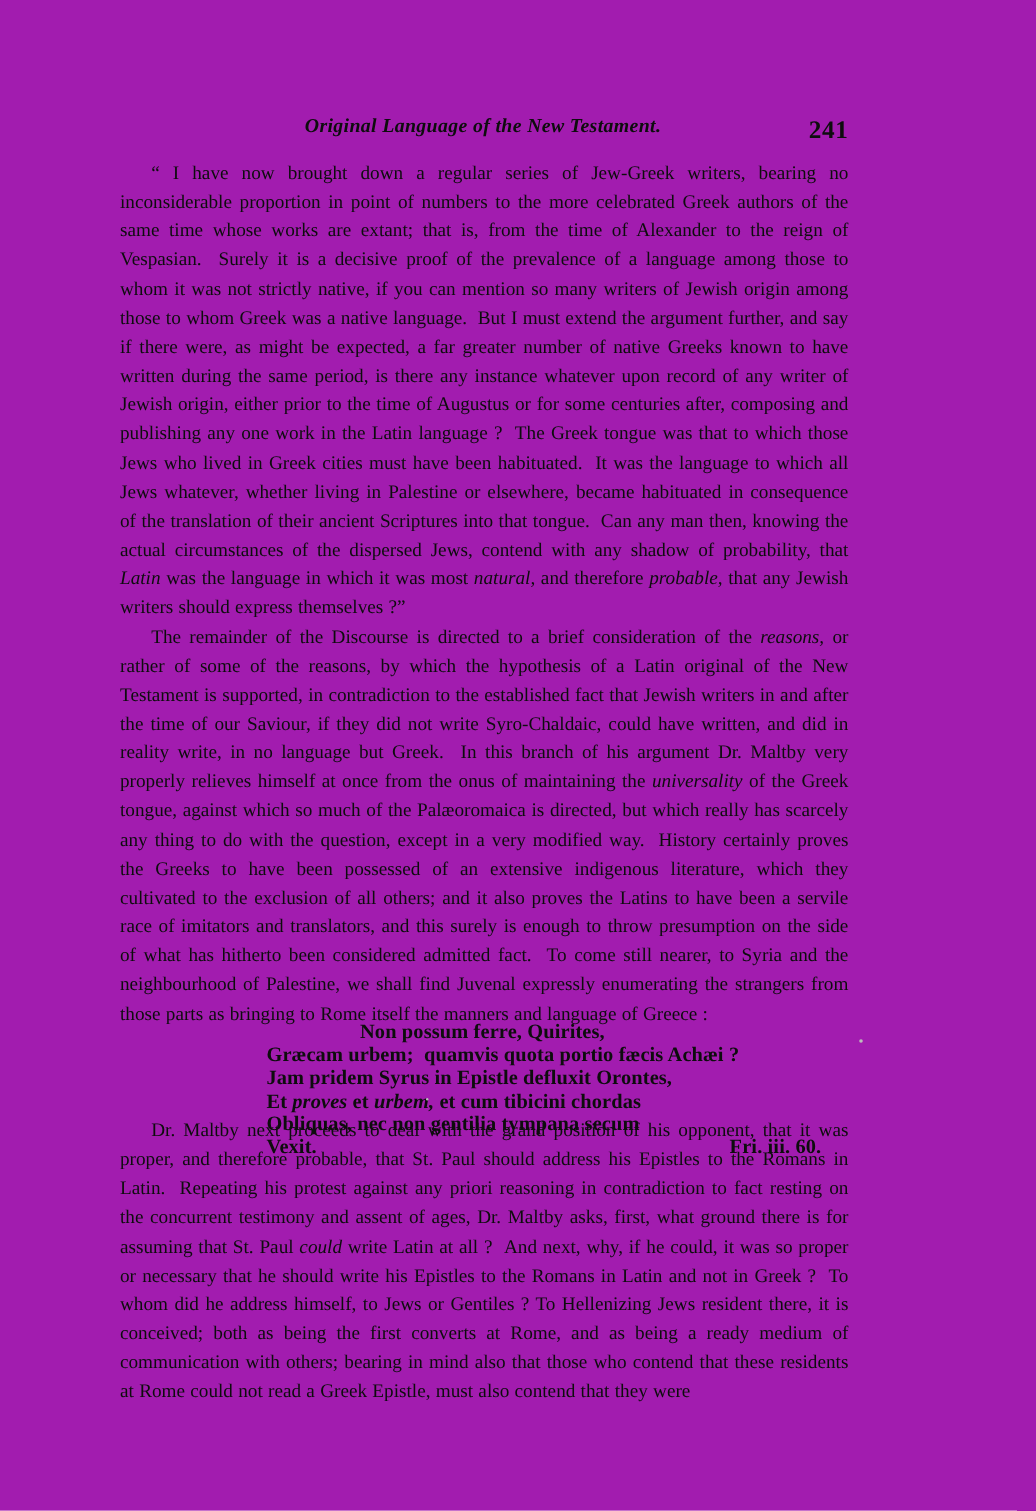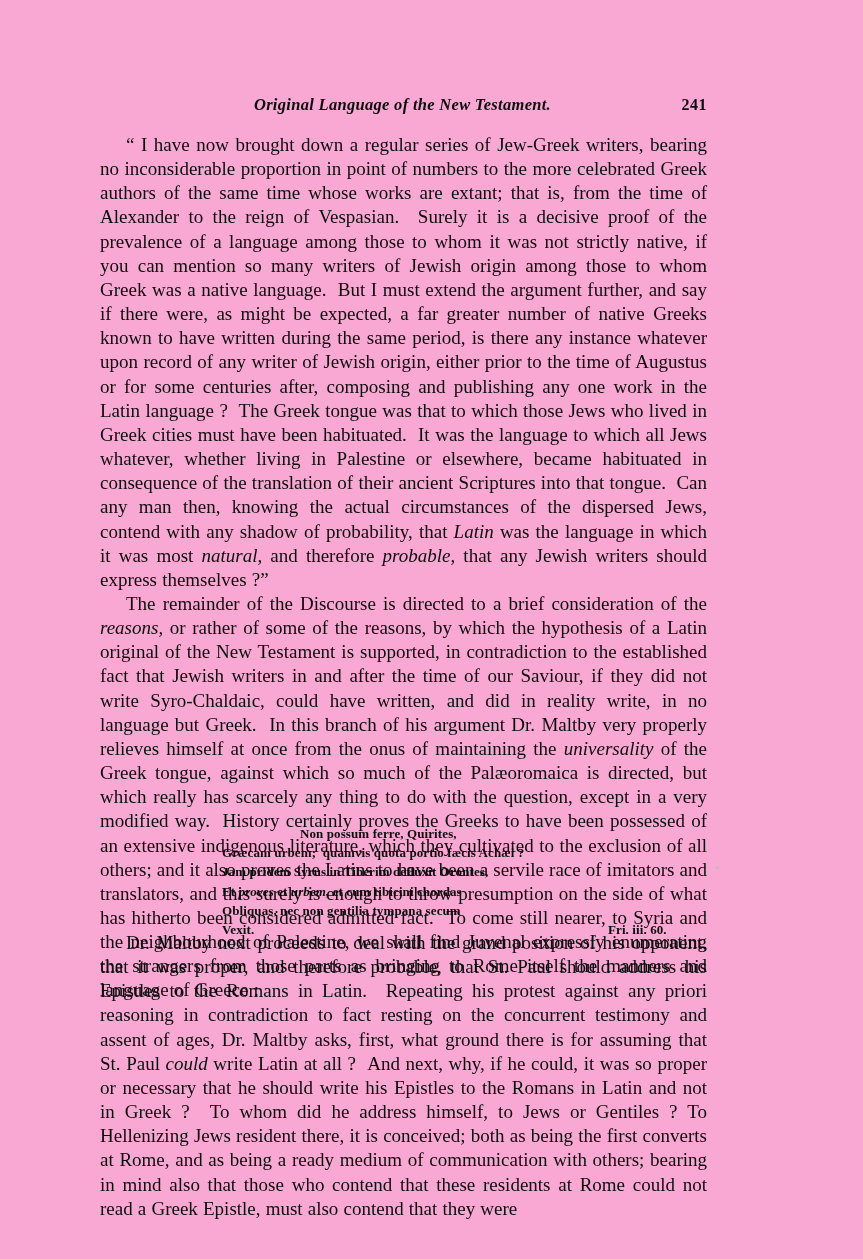--- a/index.html
+++ b/index.html
@@ -5,21 +5,21 @@
 <style>
   html, body {
     margin: 0;
     padding: 0;
     background: #ffffff;
   }
   .page {
     position: relative;
     width: 863px;
     height: 1259px;
-    background: #f9a8d4;
+    background: #a21caf;
     overflow: hidden;
     font-family: "Liberation Serif", "DejaVu Serif", serif;
     color: #0d0d0d;
   }
   
   .running-head {
     position: absolute;
     top: 95px;
     left: 100px;
     width: 605px;
@@ -33,52 +33,52 @@
     font-style: italic;
     font-weight: 600;
     font-size: 16.5px;
     letter-spacing: 0.3px;
     white-space: nowrap;
   }
   .running-head .rh-page {
     position: absolute;
     right: -2px;
     top: 1px;
-    font-size: 16px;
+    font-size: 21px;
     font-weight: 600;
     letter-spacing: 0.5px;
   }
   
   .textblock {
     position: absolute;
     top: 133px;
     left: 100px;
     width: 607px;
   }
   p.para {
     margin: 0;
-    font-size: 19px;
+    font-size: 16px;
     line-height: 24.15px;
     text-align: justify;
     text-justify: inter-word;
     word-spacing: 0.4px;
     hyphens: none;
     font-family: Liberation Serif, serif;
   }
   p.para.indent {
     text-indent: 26px;
   }
   em, i { font-style: italic; }
   
   .verse {
     position: absolute;
-    top: 824px;
+    top: 850px;
     left: 100px;
     width: 607px;
-    font-size: 13px;
+    font-size: 17px;
     line-height: 19.2px;
     font-weight: 700;
     letter-spacing: 0.1px;
   }
   .verse .vline {
     white-space: nowrap;
     position: relative;
     padding-left: 122px;
   }
   .verse .vline.first {
@@ -117,21 +117,21 @@
   </div>
 
   <div class="textblock">
     <p class="para indent">“ I have now brought down a regular series of Jew-Greek writers, bearing no inconsiderable proportion in point of numbers to the more celebrated Greek authors of the same time whose works are extant; that is, from the time of Alexander to the reign of Vespasian. &nbsp;Surely it is a decisive proof of the prevalence of a language among those to whom it was not strictly native, if you can mention so many writers of Jewish origin among those to whom Greek was a native language. &nbsp;But I must extend the argument further, and say if there were, as might be expected, a far greater number of native Greeks known to have written during the same period, is there any instance whatever upon record of any writer of Jewish origin, either prior to the time of Augustus or for some centuries after, composing and publishing any one work in the Latin language ? &nbsp;The Greek tongue was that to which those Jews who lived in Greek cities must have been habituated. &nbsp;It was the language to which all Jews whatever, whether living in Palestine or elsewhere, became habituated in consequence of the translation of their ancient Scriptures into that tongue. &nbsp;Can any man then, knowing the actual circumstances of the dispersed Jews, contend with any shadow of probability, that <em>Latin</em> was the language in which it was most <em>natural,</em> and therefore <em>probable,</em> that any Jewish writers should express themselves ?”</p>
     <p class="para indent">The remainder of the Discourse is directed to a brief consideration of the <em>reasons,</em> or rather of some of the reasons, by which the hypothesis of a Latin original of the New Testament is supported, in contradiction to the established fact that Jewish writers in and after the time of our Saviour, if they did not write Syro-Chaldaic, could have written, and did in reality write, in no language but Greek. &nbsp;In this branch of his argument Dr. Maltby very properly relieves himself at once from the onus of maintaining the <em>universality</em> of the Greek tongue, against which so much of the Palæoromaica is directed, but which really has scarcely any thing to do with the question, except in a very modified way. &nbsp;History certainly proves the Greeks to have been possessed of an extensive indigenous literature, which they cultivated to the exclusion of all others; and it also proves the Latins to have been a servile race of imitators and translators, and this surely is enough to throw presumption on the side of what has hitherto been considered admitted fact. &nbsp;To come still nearer, to Syria and the neighbourhood of Palestine, we shall find Juvenal expressly enumerating the strangers from those parts as bringing to Rome itself the manners and language of Greece :</p>
   </div>
 
   <div class="verse">
     <div class="vline first">Non possum ferre, Quirites,</div>
     <div class="vline">Græcam urbem; &nbsp;quamvis quota portio fæcis Achæi ?</div>
-    <div class="vline">Jam pridem Syrus in Tiberim defluxit Orontes,</div>
+    <div class="vline">Jam pridem Syrus in Epistle defluxit Orontes,</div>
     <div class="vline">Et <em>proves</em> et <em>urbem,</em> et cum tibicini chordas</div>
     <div class="vline">Obliquas, nec non gentilia tympana secum</div>
     <div class="vline">Vexit.
       
     <span class="cite">Fri. iii. 60.</span></div>
   </div>
 
   <div class="lower">
     <p class="para indent">Dr. Maltby next proceeds to deal with the grand position of his opponent, that it was proper, and therefore probable, that St. Paul should address his Epistles to the Romans in Latin. &nbsp;Repeating his protest against any priori reasoning in contradiction to fact resting on the concurrent testimony and assent of ages, Dr. Maltby asks, first, what ground there is for assuming that St. Paul <em>could</em> write Latin at all ? &nbsp;And next, why, if he could, it was so proper or necessary that he should write his Epistles to the Romans in Latin and not in Greek ? &nbsp;To whom did he address himself, to Jews or Gentiles ? To Hellenizing Jews resident there, it is conceived; both as being the first converts at Rome, and as being a ready medium of communication with others; bearing in mind also that those who contend that these residents at Rome could not read a Greek Epistle, must also contend that they were</p>
   </div>

